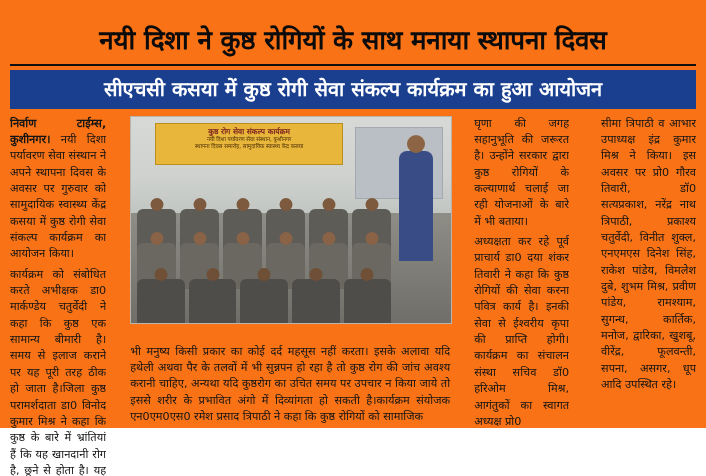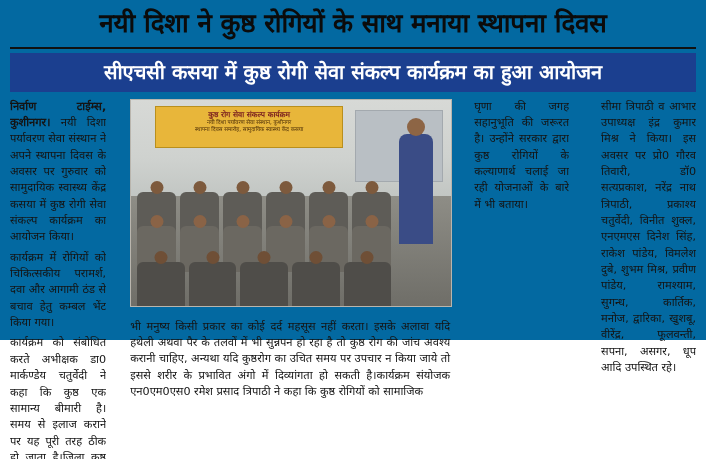--- a/index.html
+++ b/index.html
@@ -10,24 +10,24 @@
   body {
     width: 706px;
     height: 476px;
     font-family: "Liberation Serif", "DejaVu Serif", serif;
     color: #111111;
     overflow: hidden;
   }
   .page {
     position: relative;
     width: 706px;
-    height: 340px;
-    background: #0369a1;
+    height: 428px;
+    background: #f97316;
     box-sizing: border-box;
-    padding: 2px 10px 4px 10px;
+    padding: 19px 10px 4px 10px;
   }
   .headline {
     text-align: center;
     font-family: "DejaVu Sans", sans-serif;
     font-weight: bold;
     font-size: 26px;
     line-height: 1.18;
     letter-spacing: -0.2px;
     color: #0b0b0b;
     padding: 6px 4px 6px 4px;
@@ -161,21 +161,21 @@
     top: -11px;
     width: 13px; height: 13px;
     border-radius: 50%;
     background: #7d5a3d;
   }
   .row-b .person { background: #6b6861; height: 46px; }
   .row-c .person { background: #4f4d49; height: 48px; }
   .row-b .person:before { background: #8a6346; }
   .row-c .person:before { background: #6f4f36; }
   .photo-under {
-    margin-top: 12px;
+    margin-top: 20px;
     font-family: "DejaVu Sans", sans-serif;
     font-size: 11.2px;
     line-height: 1.46;
     text-align: justify;
     color: #141414;
   }
   .photo-under p { margin: 0 0 4px 0; }
 </style>
 </head>
 <body>
@@ -184,21 +184,20 @@
 
   <div class="headline">नयी दिशा ने कुष्ठ रोगियों के साथ मनाया स्थापना दिवस</div>
   <div class="rule"></div>
 
   <div class="subhead-band">सीएचसी कसया में कुष्ठ रोगी सेवा संकल्प कार्यक्रम का हुआ आयोजन</div>
 
   <div class="body-area">
 
     <div class="col col-1">
       <p><span class="lead">निर्वाण टाईम्स, कुशीनगर।</span> <span>नयी दिशा पर्यावरण सेवा संस्थान ने अपने स्थापना दिवस के अवसर पर गुरुवार को सामुदायिक स्वास्थ्य केंद्र कसया में कुष्ठ रोगी सेवा संकल्प कार्यक्रम का आयोजन किया।</span></p>
-      <p>कार्यक्रम में रोगियों को चिकित्सकीय परामर्श, दवा और आगामी ठंड से बचाव हेतु कम्बल भेंट किया गया।</p>
       <p>कार्यक्रम को संबोधित करते अभीक्षक डा0 मार्कण्डेय चतुर्वेदी ने कहा कि कुष्ठ एक सामान्य बीमारी है। समय से इलाज कराने पर यह पूरी तरह ठीक हो जाता है।जिला कुष्ठ परामर्शदाता डा0 विनोद कुमार मिश्र ने कहा कि कुष्ठ के बारे में भ्रांतियां हैं कि यह खानदानी रोग है, छूने से होता है। यह सब गलत है। कुष्ठ रोग से प्रभावित व्यक्तियों के हाथ अथवा ताँबा के रंग के चकत्ते हो जाते हैं। जिसमें सुन्नपन होता है। इस स्थान पर सुई चुभने पर</p>
     </div>
 
     <div class="photo-wrap">
       <div class="photo">
         <div class="wall"></div>
         <div class="wall-panel"></div>
         <div class="floor"></div>
         <div class="banner">
           <div class="b1">कुष्ठ रोग सेवा संकल्प कार्यक्रम</div>
@@ -231,20 +230,21 @@
         </div>
       </div>
 
       <div class="photo-under">
         <p>भी मनुष्य किसी प्रकार का कोई दर्द महसूस नहीं करता। इसके अलावा यदि हथेली अथवा पैर के तलवों में भी सुन्नपन हो रहा है तो कुष्ठ रोग की जांच अवश्य करानी चाहिए, अन्यथा यदि कुष्ठरोग का उचित समय पर उपचार न किया जाये तो इससे शरीर के प्रभावित अंगो में दिव्यांगता हो सकती है।कार्यक्रम संयोजक एन0एम0एस0 रमेश प्रसाद त्रिपाठी ने कहा कि कुष्ठ रोगियों को सामाजिक</p>
       </div>
     </div>
 
     <div class="col col-3">
       <p>घृणा की जगह सहानुभूति की जरूरत है। उन्होंने सरकार द्वारा कुष्ठ रोगियों के कल्याणार्थ चलाई जा रही योजनाओं के बारे में भी बताया।</p>
+      <p>अध्यक्षता कर रहे पूर्व प्राचार्य डा0 दया शंकर तिवारी ने कहा कि कुष्ठ रोगियों की सेवा करना पवित्र कार्य है। इनकी सेवा से ईश्वरीय कृपा की प्राप्ति होगी।कार्यक्रम का संचालन संस्था सचिव डॉ0 हरिओम मिश्र, आगंतुकों का स्वागत अध्यक्ष प्रो0</p>
     </div>
 
     <div class="col col-4">
       <p>सीमा त्रिपाठी व आभार उपाध्यक्ष इंद्र कुमार मिश्र ने किया। इस अवसर पर प्रो0 गौरव तिवारी, डॉ0 सत्यप्रकाश, नरेंद्र नाथ त्रिपाठी, प्रकाश्य चतुर्वेदी, विनीत शुक्ल, एनएमएस दिनेश सिंह, राकेश पांडेय, विमलेश दुबे, शुभम मिश्र, प्रवीण पांडेय, रामश्याम, सुगन्ध, कार्तिक, मनोज, द्वारिका, खुशबू, वीरेंद्र, फूलवन्ती, सपना, असगर, धूप आदि उपस्थित रहे।</p>
     </div>
 
   </div>
 </div>
 
 </body></html>

